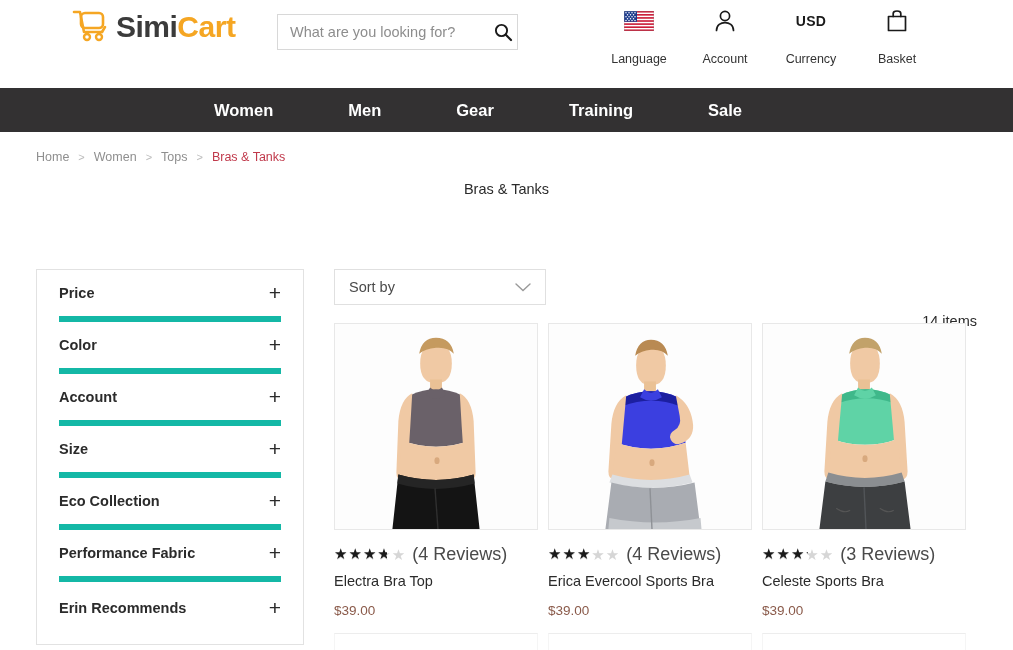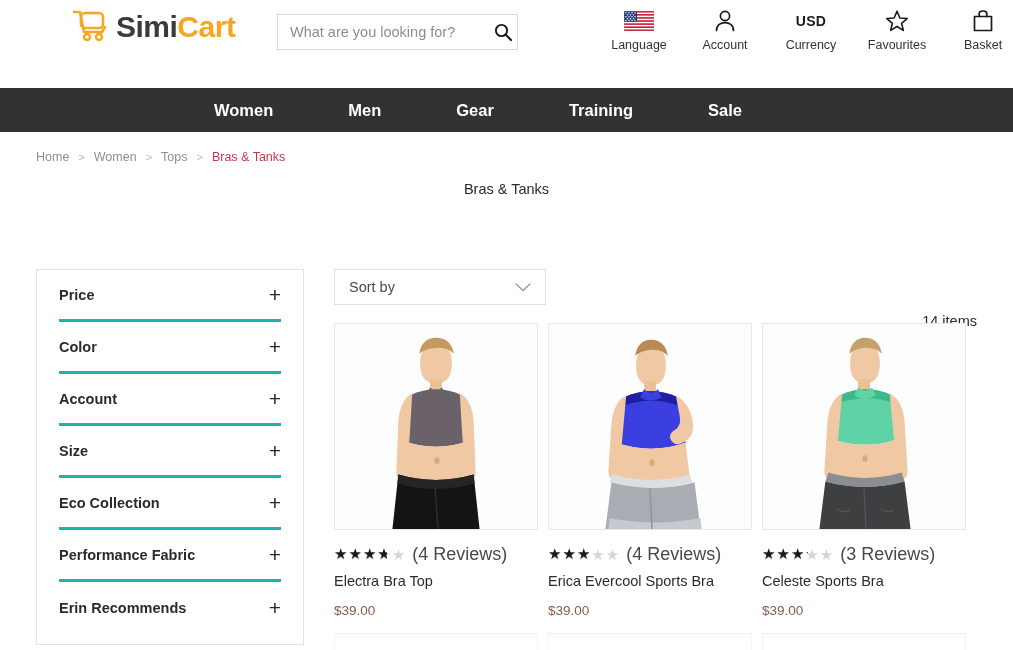--- a/index.html
+++ b/index.html
@@ -62,21 +62,21 @@
   .hdr-item {
     width: 86px;
     display: flex; flex-direction: column;
     align-items: center; gap: 4px;
     cursor: pointer;
   }
   .hdr-icon {
     height: 26px; display:flex; align-items:center; justify-content:center;
   }
   .hdr-label {
-    font-size: 12.5px; color: #333; line-height: 14px;
+    font-size: 12.5px; color: #333; line-height: 14px; margin-top: 14px;
   }
   .usd-text { font-size: 14px; font-weight: bold; color:#1a1a1a; letter-spacing:0.3px; }
   .flag { width: 30px; height: 20px; display:block; }
 
   
   .mainnav {
     height: 44px;
     background: #333132;
     display: flex;
     align-items: center;
@@ -128,21 +128,21 @@
     border: 1px solid #e2e2e2;
     background: #fff;
     padding: 0 22px;
     flex: 0 0 268px;
     height: 376px;
     overflow: hidden;
   }
   .filter-row {
     height: 52px;
     display: flex; align-items: center; justify-content: space-between;
-    border-bottom: 3px solid #14b8a6;
+    border-bottom: 6px solid #14b8a6;
     cursor: pointer;
   }
   .filter-row:last-child { border-bottom: none; gap: 39px; }
   .filter-label {
     font-size: 14.5px; font-weight: bold; color: #2b2b2b;
   }
   .filter-plus {
     font-size: 21px; color: #2b2b2b; line-height: 18px; font-weight: 400;
   }
 
@@ -294,28 +294,20 @@
       <div class="hdr-label">Account</div>
     </div>
 
     <div class="hdr-item">
       <div class="hdr-icon">
         <span class="usd-text">USD</span>
       </div>
       <div class="hdr-label">Currency</div>
     </div>
 
-    <div class="hdr-item">
-      <div class="hdr-icon">
-        <svg width="24" height="24" viewBox="0 0 24 24">
-          <path d="M12 2.2 L14.85 9.0 L22.2 9.55 L16.6 14.3 L18.35 21.4 L12 17.5 L5.65 21.4 L7.4 14.3 L1.8 9.55 L9.15 9.0 Z" fill="none" stroke="#1a1a1a" stroke-width="1.6" stroke-linejoin="round"></path>
-        </svg>
-      </div>
-      <div class="hdr-label">Favourites</div>
-    </div>
 
     <div class="hdr-item">
       <div class="hdr-icon">
         <svg width="22" height="24" viewBox="0 0 22 24">
           <path d="M2.5 7.5 L19.5 7.5 L19.5 21.5 L2.5 21.5 Z" fill="none" stroke="#1a1a1a" stroke-width="1.7" stroke-linejoin="round"></path>
           <path d="M7.2 7.5 L7.2 4.4 C7.2 2.9 9.0 2 11 2 C13 2 14.8 2.9 14.8 4.4 L14.8 7.5" fill="none" stroke="#1a1a1a" stroke-width="1.7" stroke-linecap="round"></path>
         </svg>
       </div>
       <div class="hdr-label">Basket</div>
     </div>

